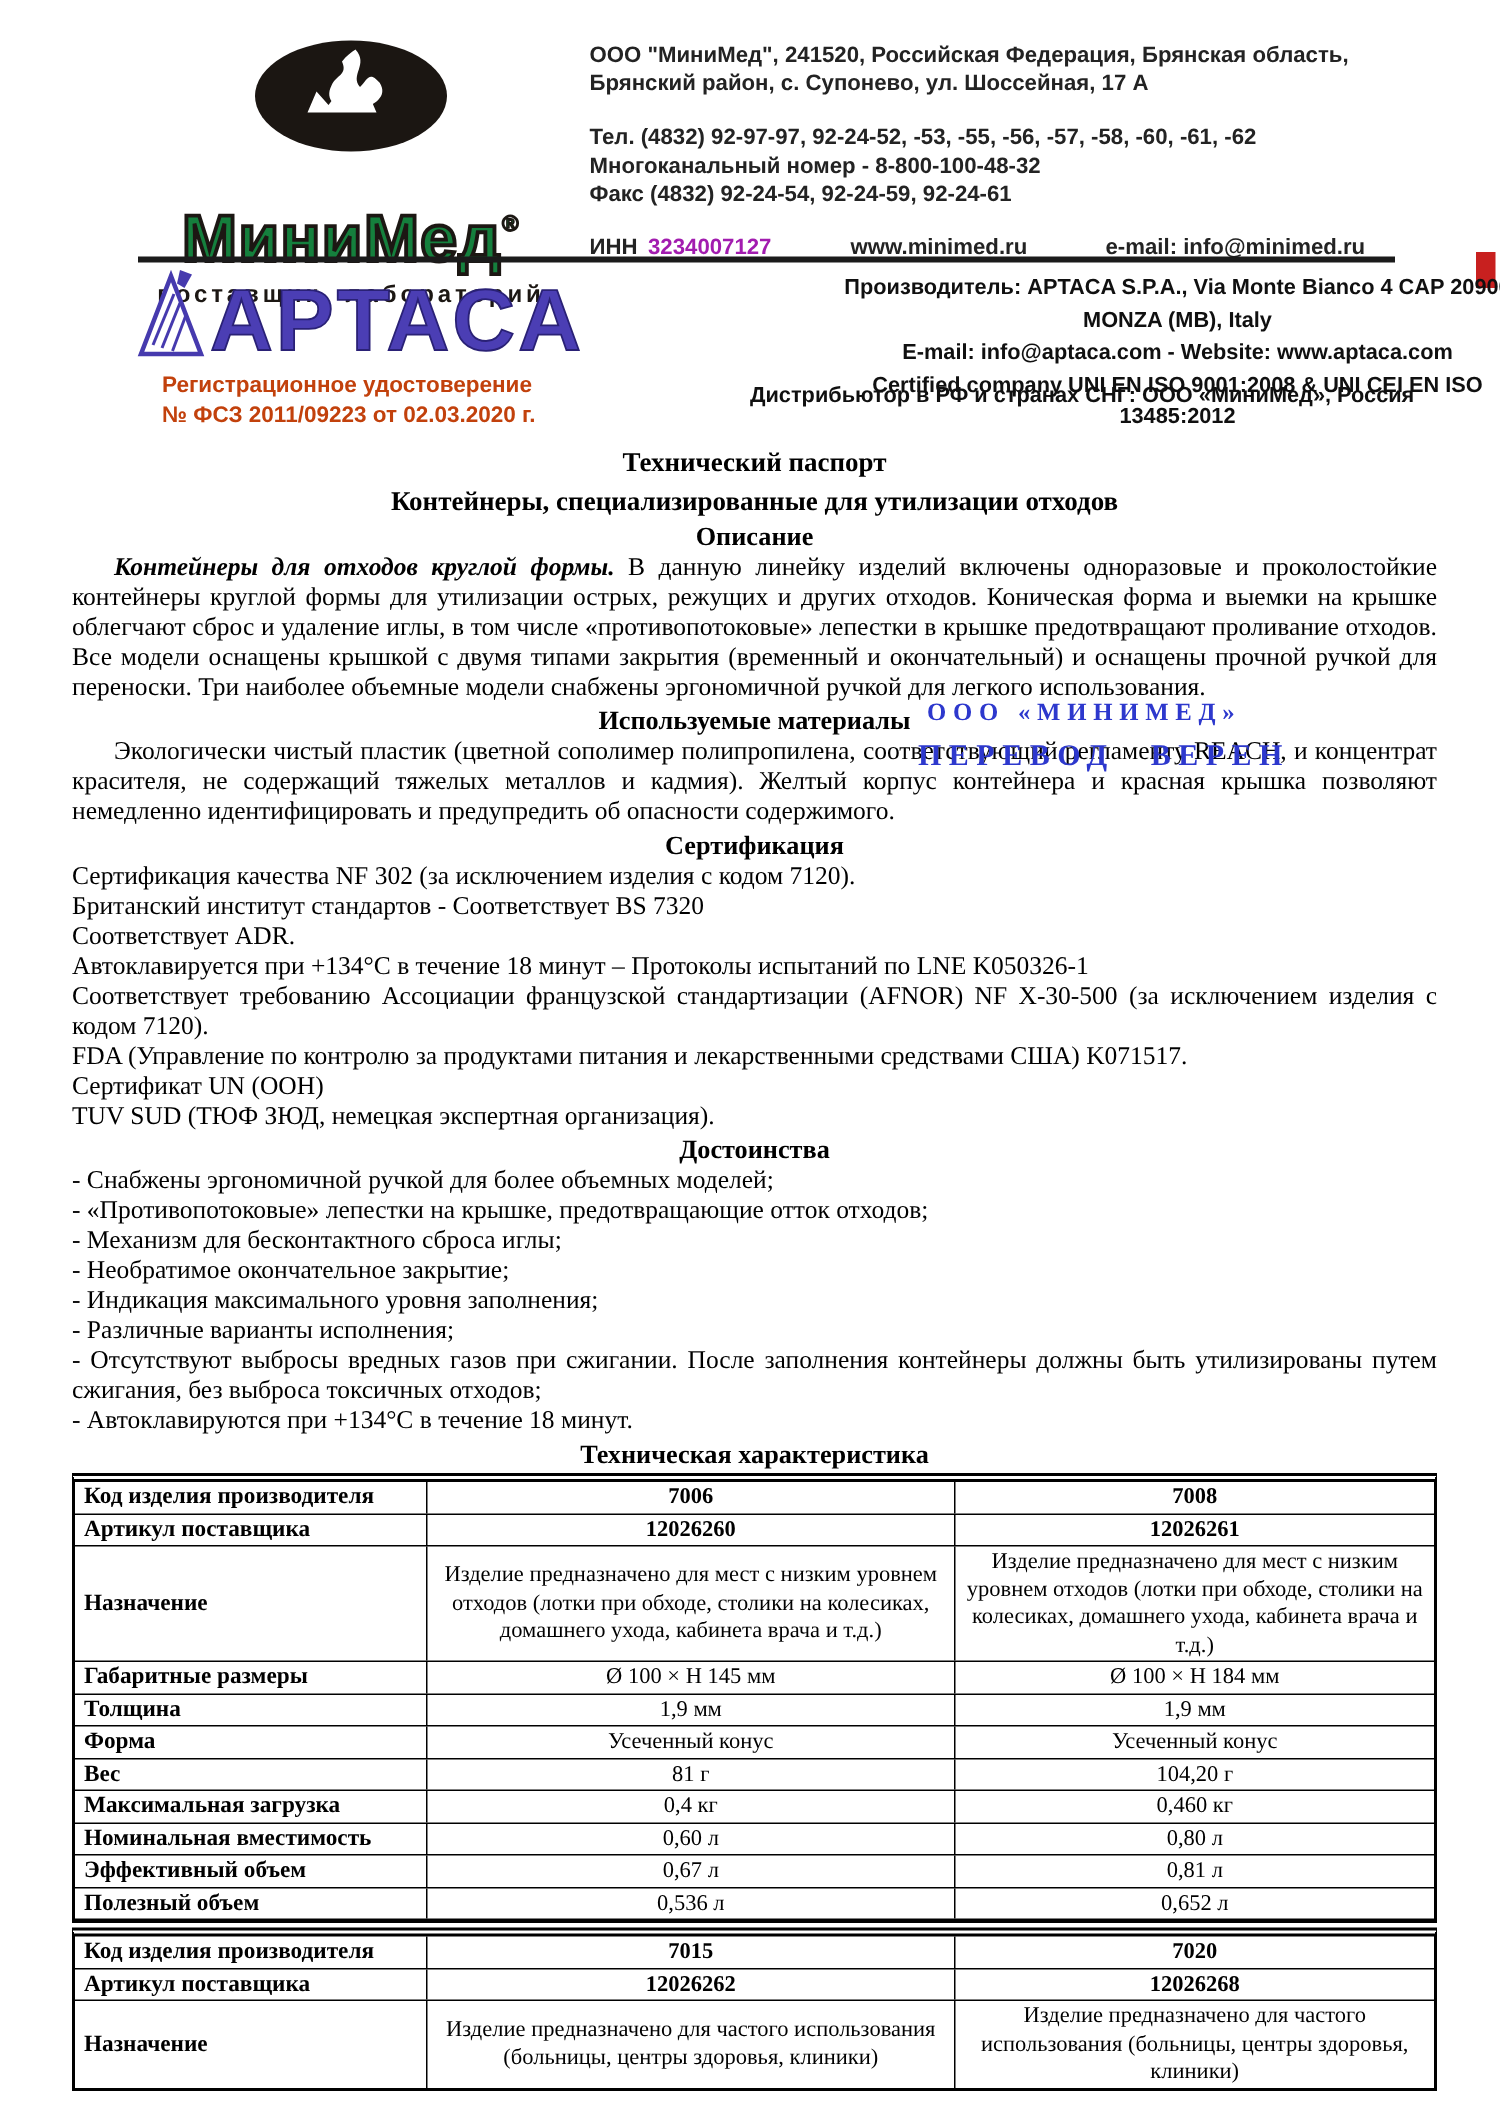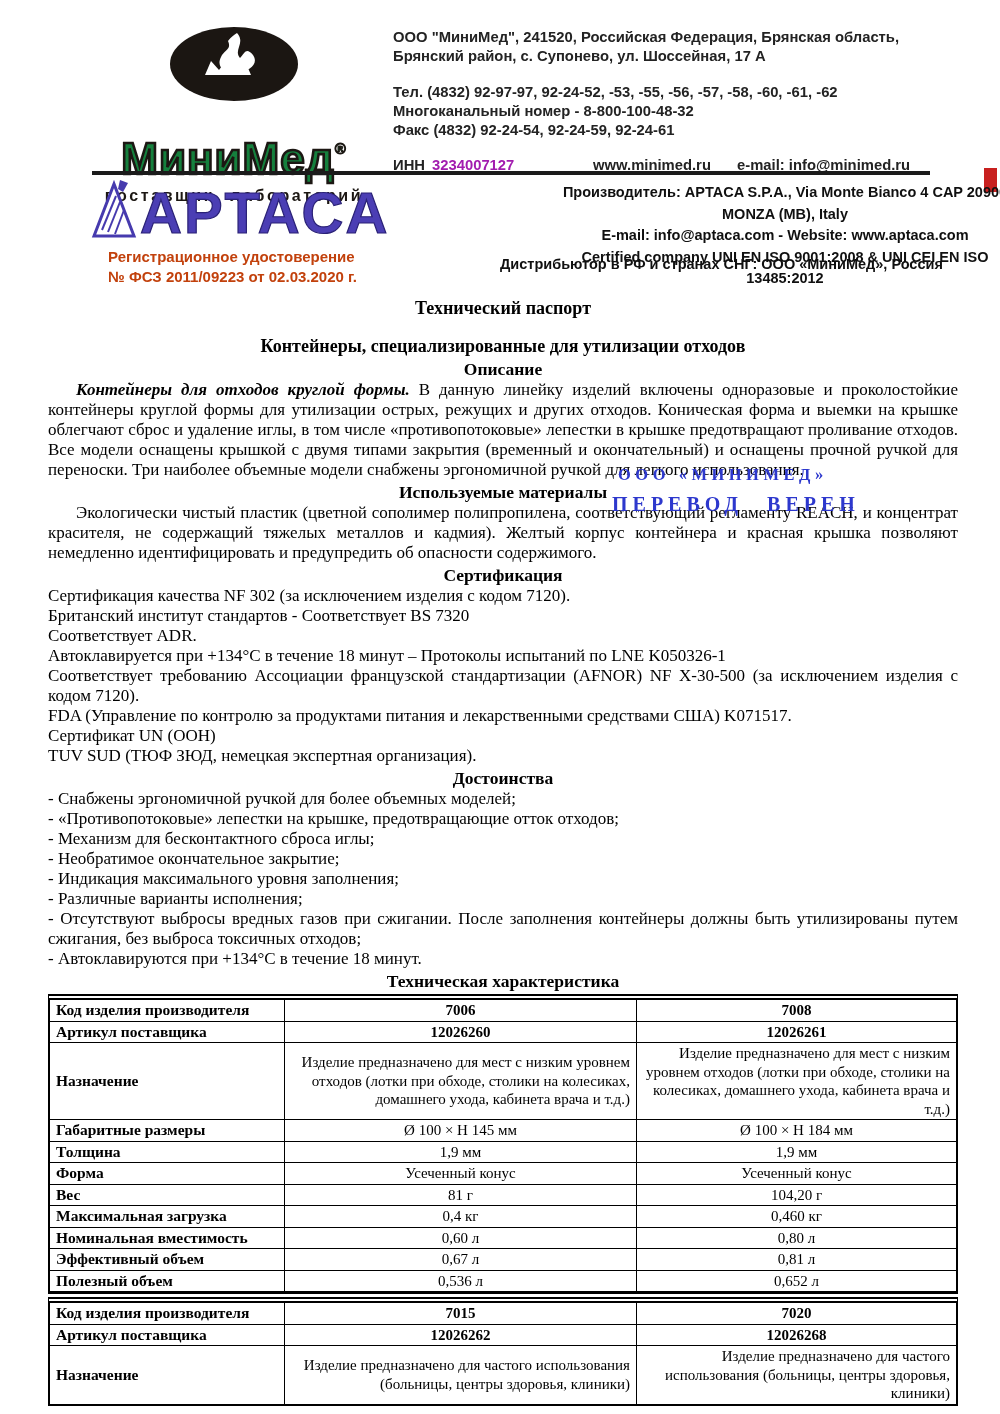--- a/index.html
+++ b/index.html
@@ -14,57 +14,57 @@
            line-height:42px; letter-spacing:1px; color:#15803d;
            -webkit-text-stroke:2.6px #1c1713; white-space:nowrap; position:relative;margin-top:20px; }
   @supports not (-webkit-text-stroke:1px #000) { .brand { color:#1c1713; } }
   .brand sup { font-size:15px; -webkit-text-stroke:1.1px #1c1713; vertical-align:20px; }
   .tagline { font-family:"Liberation Sans", sans-serif; font-weight:bold; font-size:16px;
              letter-spacing:2.6px; word-spacing:9px; color:#1c1713; margin-top:7px; white-space:nowrap; }
   .contact { position:absolute; left:393px; top:28px; width:606px;
              font-family:"Liberation Sans", sans-serif; font-weight:bold;
              font-size:14.8px; line-height:19px; color:#232323; }
   .contact .sp { height:17px; }
-  .inn-row { display:flex; margin-top:16px;text-align:center; }
+  .inn-row { display:flex; margin-top:16px; }
   .inn-row .c1 { width:174px; display:flex; }
   .inn-row .c2 { width:170px; }
   .inn-num { color:#a21caf; margin-left:7px; font-weight:bold; }
 
   .rule { position:absolute; left:92px; top:171px; width:838px; height:4px; background:#1b1b1b; }
   .red-mark { position:absolute; left:984px; top:168px; width:13px; height:24px; background:#c8201f; }
 
   .aptaca { position:absolute; left:90px; top:178px; }
   .mfr { position:absolute; left:554px; top:182px; width:462px; text-align:center;
          font-family:"Liberation Sans", sans-serif; font-weight:bold; font-size:14.5px;
          line-height:21.5px; color:#101010; }
   .reg-cert { position:absolute; left:108px; top:247px; font-family:"Liberation Sans", sans-serif;
               font-weight:bold; font-size:15px; line-height:19.5px; color:#c2410c; }
   .distributor { position:absolute; left:500px; top:256px; font-family:"Liberation Sans", sans-serif;
                  font-weight:bold; font-size:14.5px; color:#101010; }
 
   
   .main { position:absolute; left:48px; top:297px; width:910px; font-size:17px; line-height:20px; }
   .t1 { text-align:center; font-weight:bold; font-size:18px; line-height:22px; }
-  .t2 { text-align:center; font-weight:bold; font-size:18px; line-height:22px; margin-top:16px; }
+  .t2 { text-align:center; font-weight:bold; font-size:18px; line-height:22px; margin-top:4px; }
   .h  { text-align:center; font-weight:bold; font-size:17.5px; line-height:21px; margin-top:2px; }
   p.just { text-align:justify; text-indent:28px; }
   .lines div { text-align:justify; }
 
   .stamp { position:absolute; left:612px; top:465px; color:#2d38cd; font-weight:bold; z-index:2; }
   .stamp .s1 { font-size:16.5px; letter-spacing:4.5px; padding-left:6px; white-space:nowrap; }
   .stamp .s2 { font-size:20px; letter-spacing:5px; word-spacing:14px; margin-top:8px; white-space:nowrap; }
 
   
   .spec-table { border:2px solid #000; border-top:6px double #000; margin-top:2px; }
   .spec-table.first { border-bottom:3px solid #000; }
   .spec-table.second { margin-top:3px; }
   .trow { display:flex; align-items:stretch; }
   .trow + .trow { border-top:1.6px solid #000; }
   .tcell { padding:1px 6px; font-size:15px; line-height:18.5px; display:flex;
-           align-items:center; justify-content:center; text-align:right; }
+           align-items:center; justify-content:center; text-align:center; }
   .tcell.tlabel { width:234px; font-weight:bold; font-size:15.5px; justify-content:flex-start; text-align:left; }
   .tcell.v1 { width:352px; border-left:1.6px solid #000; }
   .tcell.v2 { flex:1; border-left:1.6px solid #000; }
   .trow.strong-vals .tcell { font-weight:bold; }
 </style>
 </head>
 <body>
 
 <div class="page">
 

